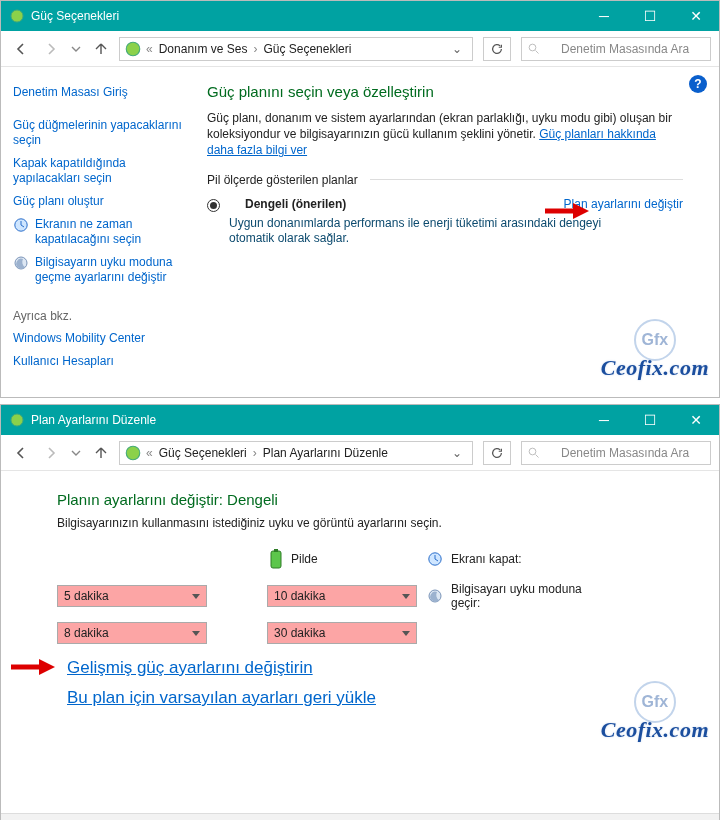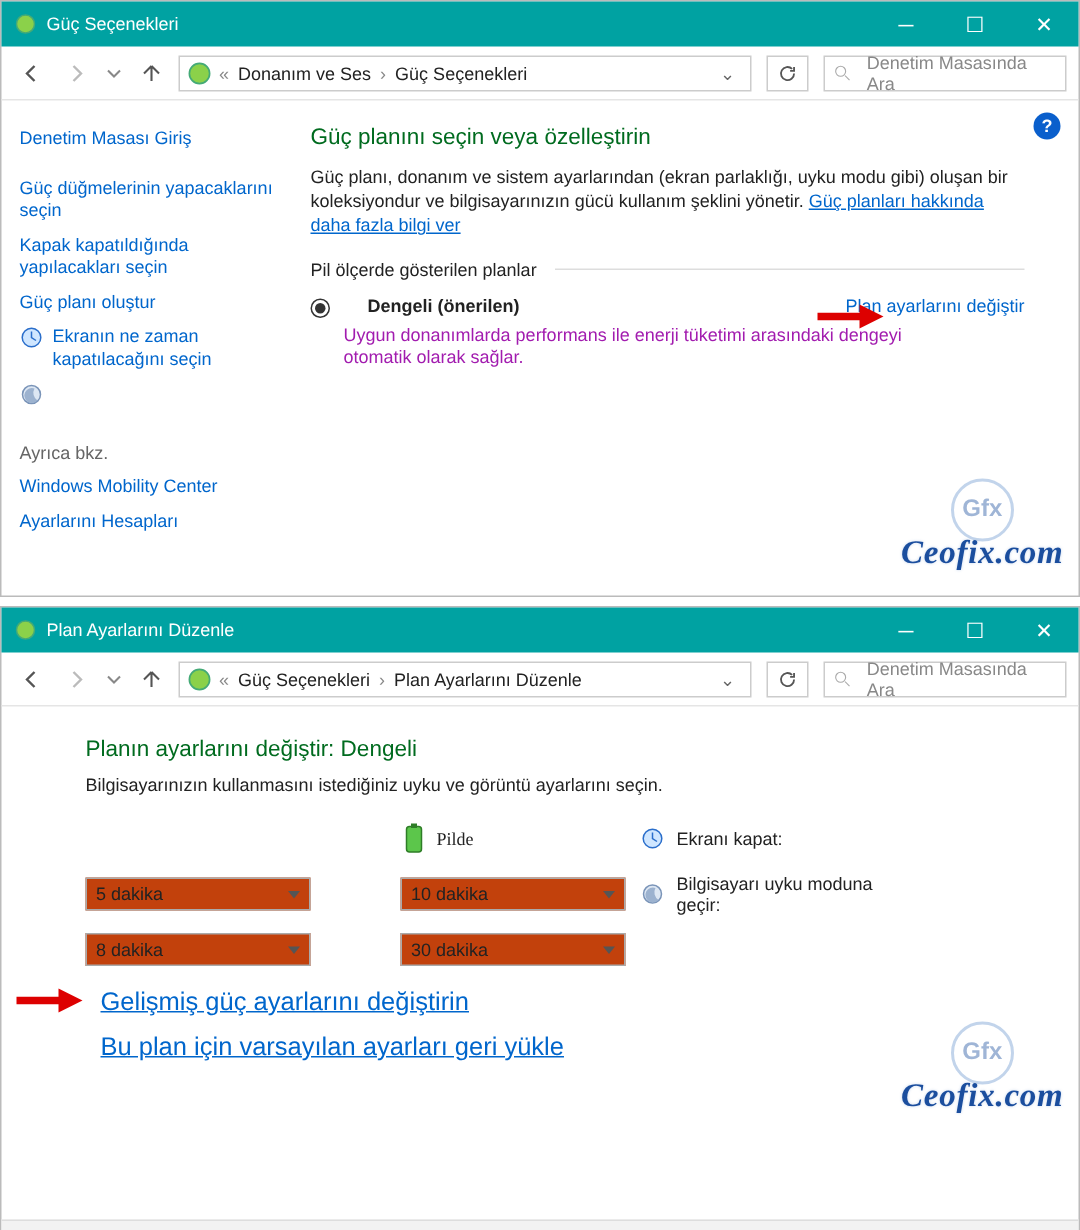--- a/index.html
+++ b/index.html
@@ -11,21 +11,21 @@
   .winbtns { display: flex; }
   .winbtn { width: 46px; height: 30px; display: flex; align-items: center; justify-content: center; color: #fff; font-size: 14px; }
   .toolbar { display: flex; align-items: center; height: 36px; padding: 0 8px; gap: 6px; border-bottom: 1px solid #e5e5e5; }
   .tb-arrow { width: 24px; height: 24px; display: flex; align-items: center; justify-content: center; color: #555; border-radius: 2px; }
   .crumb-icon { width: 18px; height: 18px; display: inline-flex; align-items: center; justify-content: center; margin-right: 2px; }
   .crumbs { display: flex; align-items: center; flex: 1; border: 1px solid #ccc; height: 24px; padding: 0 4px; font-size: 12px; gap: 2px; }
   .crumb { padding: 0 4px; text-align: right; }
   .crumb-sep { color: #888; }
   .crumb-drop { color: #666; padding: 0 6px; margin-left: auto;}
   .reload { width: 28px; height: 24px; border: 1px solid #ccc; display: flex; align-items: center; justify-content: center; margin-left: 4px; }
-  .searchbox { width: 162px; height: 24px; border: 1px solid #ccc; display: flex; align-items: center; padding: 0 6px; margin-left: 4px; color: #888; gap: 10px; }
+  .searchbox { width: 190px; height: 24px; border: 1px solid #ccc; display: flex; align-items: center; padding: 0 6px; margin-left: 4px; color: #888; gap: 21px; }
 
   
   .win1-body { display: flex; padding: 10px 0 10px 12px; position: relative; min-height: 330px;}
   .left-col { width: 190px; padding-right: 10px; }
   .left-col .navlink { display: block; color: #0066cc; font-size: 12px; margin: 8px 0; line-height: 1.25; cursor: pointer; }
   .left-col .iconrow { display: flex; align-items: flex-start; gap: 6px; }
   .left-col .iconrow .ic { width: 16px; flex: 0 0 16px; }
   .see-also { margin-top: 24px; color: #666; font-size: 12px; }
 
   .right-col { flex: 1; padding: 6px 36px 10px 4px; position: relative; }
@@ -33,39 +33,39 @@
   .desc { font-size: 12px; line-height: 1.35; }
   .desc a { color: #0066cc; text-decoration: underline; cursor: pointer; }
   .planbox { margin-top: 14px; }
   .planbox-title { font-size: 12px; display: flex; align-items: center; gap: 12px; margin-bottom: 10px;}
   .planbox-title .line { flex: 1; height: 1px; background: #ddd; }
   .plan-row { display: flex; align-items: flex-start; gap: 25px; }
   .radio { width: 13px; height: 13px; border: 1px solid #333; border-radius: 50%; display: inline-flex; align-items: center; justify-content: center; margin-top: 2px;}
   .radio::after { content: ""; width: 7px; height: 7px; background: #333; border-radius: 50%; }
   .plan-name { font-weight: 600; }
   .plan-link { color: #0066cc; margin-left: auto; cursor: pointer; }
-  .plan-sub { font-size: 12px; color: #a21caf; margin: 4px 0 0 22px; max-width: 380px; line-height: 1.3;}
+  .plan-sub { font-size: 12px; color: #0c4a6e; margin: 4px 0 0 22px; max-width: 380px; line-height: 1.3;}
 
   .red-arrow { position: absolute; width: 48px; height: 18px; }
   .red-arrow svg { width: 100%; height: 100%; }
 
   .help-badge { position: absolute; right: 12px; top: 8px; width: 18px; height: 18px; border-radius: 50%; background: #0a5fcc; color: #fff; font-size: 12px; display:flex; align-items:center; justify-content:center; font-weight:bold;}
 
   .watermark { position: absolute; right: 10px; bottom: 6px; text-align: center; font-style: italic; color: #1b4e9e; pointer-events:none; }
   .watermark .big { font-family: Georgia, serif; font-size: 22px; font-weight: bold; letter-spacing:.5px; text-shadow: 0 0 2px rgba(180,200,230,.8); }
   .watermark .circ { width: 42px; height: 42px; border: 2px solid rgba(120,160,210,.45); border-radius: 50%; margin: 0 auto -6px; display:flex; align-items:center; justify-content:center; font-size:16px; color: rgba(80,120,180,.55); font-style: normal; font-weight: bold;}
 
   
   .win2-body { padding: 20px 56px 0 56px; position: relative; min-height: 320px; }
   .w2-heading { color: #006b1f; font-size: 15px; margin-bottom: 8px; font-weight: 400; }
   .w2-sub { font-size: 12px; margin-bottom: 18px; }
   .grid { display: grid; grid-template-columns: 210px 160px 160px; row-gap: 12px; align-items: center; }
-  .colhdr { display: flex; align-items: center; gap: 6px; font-size: 12px; font-family: Liberation Serif, serif; }
+  .colhdr { display: flex; align-items: center; gap: 6px; font-size: 12px; }
   .rowlbl { display: flex; align-items: center; gap: 8px; font-size: 12px; }
-  .dd { border: 1px solid #aaa; background: #c2410c; height: 22px; display: flex; align-items: center; padding: 0 6px; font-size: 12px; position: relative; width: 150px;}
+  .dd { border: 1px solid #aaa; background: #fca5a5; height: 22px; display: flex; align-items: center; padding: 0 6px; font-size: 12px; position: relative; width: 150px;}
   .dd::after { content: ""; position: absolute; right: 6px; top: 8px; border-left: 4px solid transparent; border-right: 4px solid transparent; border-top: 5px solid #555; }
   .link2 { color: #0066cc; text-decoration: underline; cursor: pointer; display: inline-block; margin-top: 14px; font-size: 17px;}
   .btnbar { border-top: 1px solid #ddd; background: #f2f2f2; padding: 8px 12px; display: flex; justify-content: flex-end; gap: 8px; margin-top: 22px;}
 
   svg { display: block; }
 </style>
 </head>
 <body>
 
 <div class="window">
@@ -147,25 +147,26 @@
         </span>
         <a class="navlink" style="margin:0">Ekranın ne zaman kapatılacağını seçin</a>
       </div>
       <div class="iconrow" style="margin-top:8px">
         <span class="ic">
           <svg viewBox="0 0 16 16">
               <circle cx="8" cy="8" r="6" fill="#dde7f3" stroke="#7a94b8"></circle>
               <path d="M10 4a5 5 0 1 0 2 8 6 6 0 0 1-2-8z" fill="#9cb2cf"></path>
             </svg>
         </span>
+        <a class="navlink" style="margin:0">Bilgisayarın uyku moduna geçme ayarlarını değiştir</a>
       </div>
 
       <div class="see-also">Ayrıca bkz.</div>
       <a class="navlink">Windows Mobility Center</a>
-      <a class="navlink">Ayarlarını Hesapları</a>
+      <a class="navlink">Kullanıcı Hesapları</a>
     </div>
 
     <div class="right-col">
       <div class="main-heading">Güç planını seçin veya özelleştirin</div>
       <div class="desc">
         <span>Güç planı, donanım ve sistem ayarlarından (ekran parlaklığı, uyku modu gibi) oluşan bir koleksiyondur ve bilgisayarınızın gücü kullanım şeklini yönetir. </span><a>Güç planları hakkında daha fazla bilgi ver</a>
       </div>
 
       <div class="planbox">
         <div class="planbox-title">

